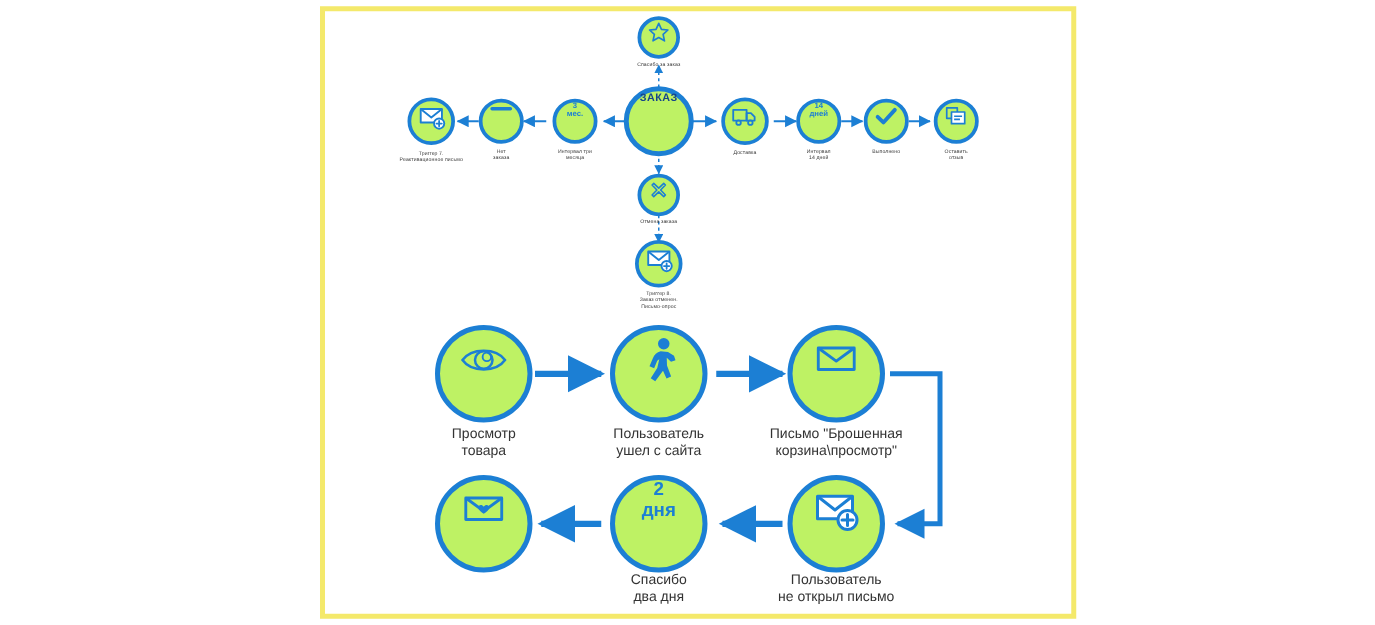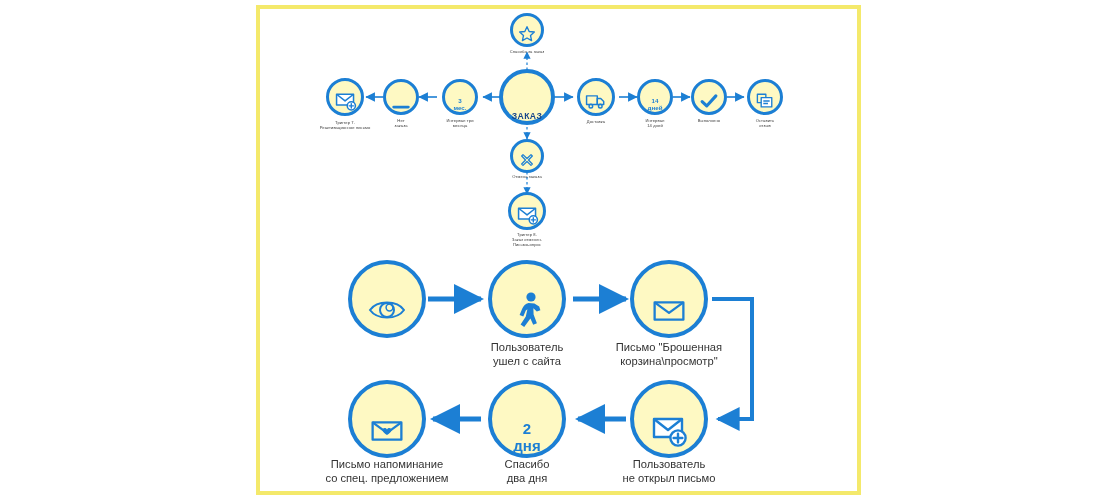--- a/index.html
+++ b/index.html
@@ -1,22 +1,22 @@
 <!DOCTYPE html>
 <html><head>
 <meta charset="utf-8">
 <style>
   html,body{margin:0;padding:0;background:#ffffff;}
   body{width:1100px;height:500px;overflow:hidden;font-family:"Liberation Sans",sans-serif;}
   #stage{position:relative;width:1100px;height:500px;background:#fff;}
   #card{position:absolute;left:256px;top:5px;width:605px;height:490px;background:#fff;
         border:4px solid var(--yellow,#F4E96B);box-sizing:border-box;}
   .layer{position:absolute;left:0;top:0;width:1100px;height:500px;pointer-events:none;}
-  .node{position:absolute;transform:translate(-50%,-50%);display:flex;align-items:flex-end;
-        justify-content:center;border-radius:50%;box-sizing:border-box;background:#fef9c3;}
+  .node{position:absolute;transform:translate(-50%,-50%);display:flex;align-items:flex-start;
+        justify-content:center;border-radius:50%;box-sizing:border-box;background:#bef264;}
   .node.ring{border:3px solid #1C7FD4;}
   .node.ring-thick{border:4px solid #1C7FD4;}
   .lbl{position:absolute;transform:translateX(-50%);text-align:center;color:#3b3b3b;
        line-height:1.18;white-space:pre-line;}
   .lbl.tiny{font-size:4.1px;letter-spacing:.1px;}
   .lbl.big{font-size:11.2px;color:#333;line-height:1.25;}
   .innum{color:#1C7FD4;font-weight:bold;text-align:center;line-height:1.1;}
   .innum.t{font-size:6.2px;}
   .innum.b{font-size:15px;}
   .ordertxt{color:#16458a;font-weight:bold;font-size:8.6px;letter-spacing:.4px;}
@@ -168,20 +168,22 @@
 
   <div class="node ring-thick" style="left:387px;top:299px;width:78px;height:78px;">
     <svg width="48" height="48" viewBox="0 0 48 48">
       <g fill="none" stroke="#1C7FD4" stroke-width="2">
         <path d="M7 24 C14 14 34 14 41 24 C34 34 14 34 7 24 Z"></path>
         <circle cx="24" cy="24" r="7"></circle>
         <circle cx="26.5" cy="21.5" r="3.4" stroke-width="1.5"></circle>
       </g>
     </svg>
   </div>
+  <div class="lbl big" style="left:387px;top:340px;width:160px;">Просмотр
+товара</div>
 
   <div class="node ring-thick" style="left:527px;top:299px;width:78px;height:78px;">
     <svg width="48" height="48" viewBox="0 0 48 48">
       <g fill="#1C7FD4">
         <circle cx="28" cy="11" r="4.6"></circle>
         <path d="M25.5 17 C22.5 17.6 20.4 19.8 19.3 22.6 L16.6 29 L20.3 30.6 L22.8 24.6 L24.4 23.3
                  L22.8 30.4 L17.6 38.6 L21.2 41 L27.4 32.6 L30.2 38.8 L33.9 37.2 L30.6 28.4
                  L30.4 22.2 L33.8 25.4 L37.4 24.2 L36.2 20.6 L31.4 17.6 Z"></path>
       </g>
     </svg>
@@ -203,22 +205,20 @@
   <div class="node ring-thick" style="left:387px;top:419px;width:78px;height:78px;">
     <svg width="46" height="46" viewBox="0 0 48 48">
       <g fill="none" stroke="#1C7FD4" stroke-width="2.4" stroke-linejoin="round">
         <path d="M9 15 H39 V33 H9 Z"></path>
         <path d="M9 15 L24 26 L39 15"></path>
       </g>
       <path d="M24 22.4 C22.6 20 19.4 20.6 19.4 23.1 C19.4 25 21.8 26.6 24 28.2
                C26.2 26.6 28.6 25 28.6 23.1 C28.6 20.6 25.4 20 24 22.4 Z" fill="#1C7FD4"></path>
     </svg>
   </div>
-  <div class="lbl big" style="left:387px;top:457px;width:230px;">Письмо напоминание
-со спец. предложением</div>
 
   <div class="node ring-thick" style="left:527px;top:419px;width:78px;height:78px;">
     <div>
       <div class="innum b">2</div>
       <div class="innum b">дня</div>
     </div>
   </div>
   <div class="lbl big" style="left:527px;top:457px;width:160px;">Спасибо
 два дня</div>
 

